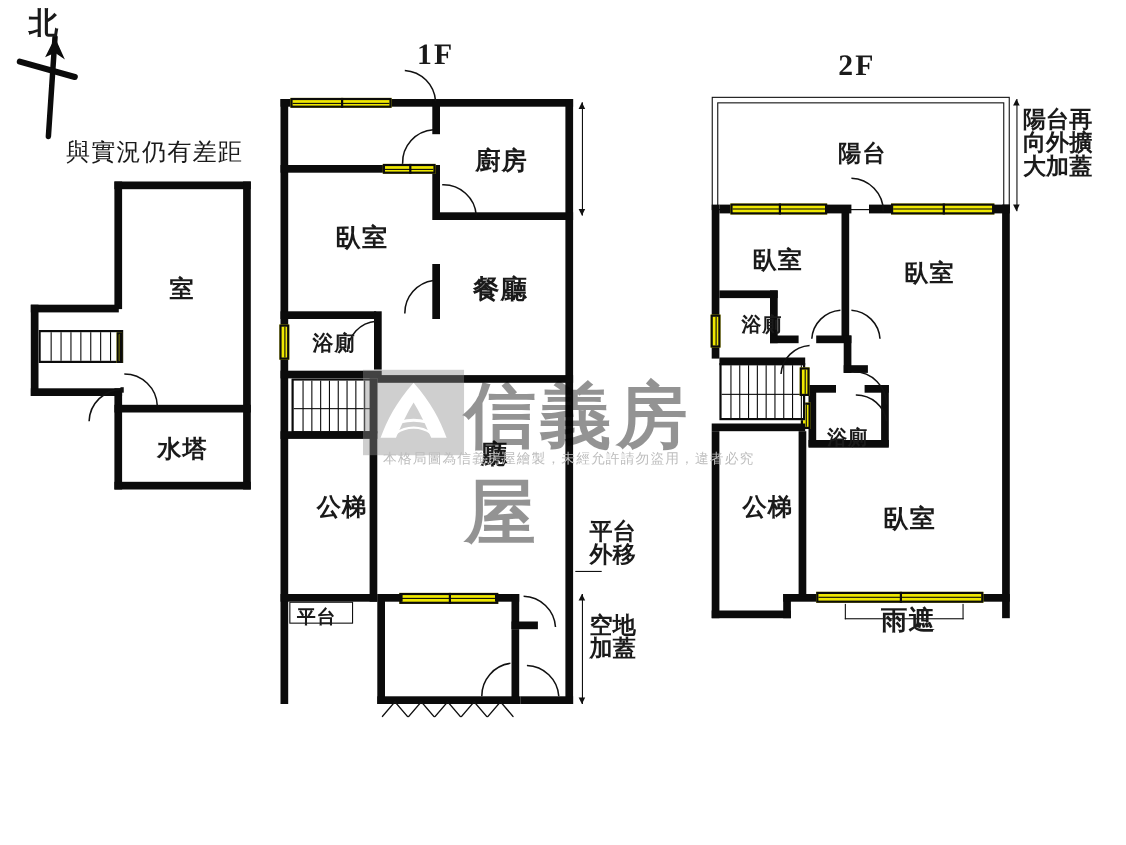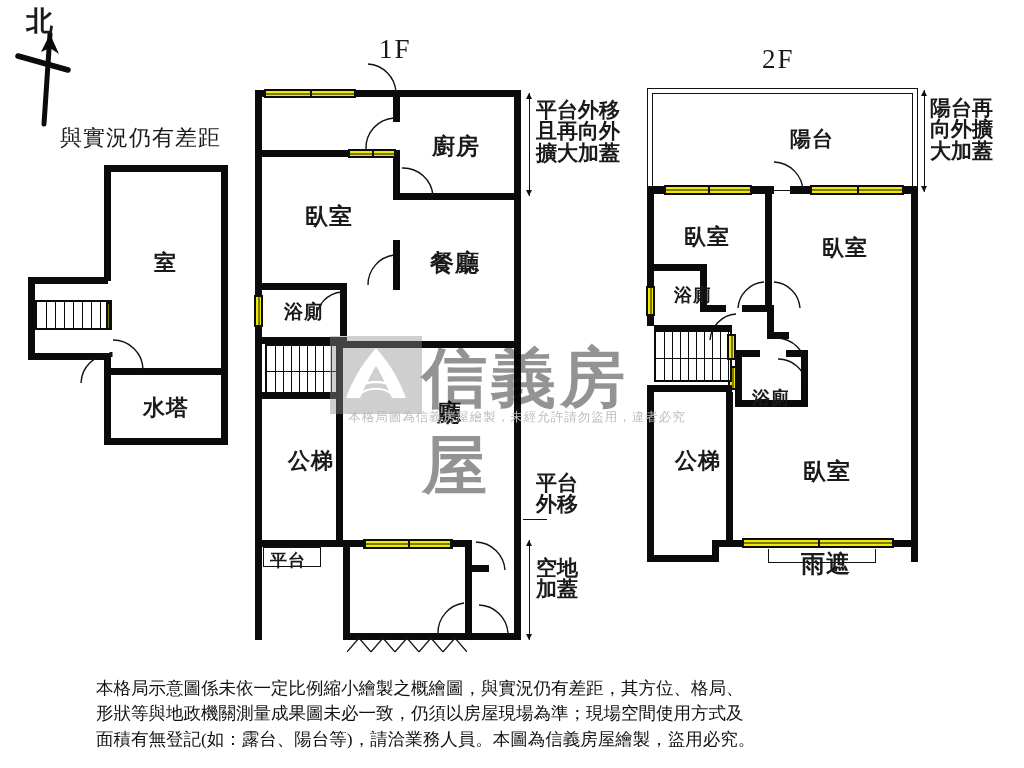--- a/index.html
+++ b/index.html
@@ -21,21 +21,21 @@
   .stairs{position:absolute;border:2px solid #0b0b0b;box-sizing:border-box;background:#fff;}
   .stairs i{position:absolute;top:0;bottom:0;width:1px;background:#0b0b0b;}
   .stairs b{position:absolute;left:0;right:0;height:1px;background:#0b0b0b;}
   .dimline{position:absolute;background:#111;width:1px;}
   .dimline .ar{position:absolute;left:-3px;width:0;height:0;border-left:3.5px solid transparent;border-right:3.5px solid transparent;}
   .dimline .ar.up{top:0;border-bottom:6px solid #111;}
   .dimline .ar.dn{bottom:0;border-top:6px solid #111;}
   .tick{position:absolute;height:1px;background:#111;}
 
   
-  .ftitle{position:absolute;font-size:27px;font-weight:normal;letter-spacing:2px;}
+  .ftitle{position:absolute;font-size:27px;font-weight:bold;letter-spacing:2px;}
 
   
   #compass{position:absolute;left:10px;top:4px;width:90px;height:130px;}
 
   
   #wm{position:absolute;left:330px;top:336px;width:360px;height:78px;opacity:.42;}
   #wm .wtxt{position:absolute;left:92px;top:-2px;font-size:65px;font-weight:bold;color:#000000;
             letter-spacing:4px;font-family:Liberation Sans, sans-serif;}
   #wmsub{position:absolute;left:332px;top:409px;width:370px;text-align:center;font-size:12.5px;
          color:#bdbdbd;letter-spacing:1px;font-family:"Liberation Serif","DejaVu Serif",serif;}
@@ -211,25 +211,20 @@
   <div class="lbl" style="left:430px;top:247px;font-size:24px;">餐廳</div>
   <div class="lbl" style="left:284px;top:299px;font-size:19px;">浴廁</div>
   <div class="lbl" style="left:437px;top:397px;font-size:24px;">廳</div>
   <div class="lbl" style="left:288px;top:448px;font-size:22px;width:24px;line-height:1.15;text-align:center;">公梯</div>
   <div class="lbl" style="left:270px;top:549px;font-size:17px;">平台</div>
 
   <div class="dimline" style="left:529px;top:93px;height:103px;">
     <span class="ar up"></span>
       <span class="ar dn"></span>
   </div>
-  <div class="note" style="left:536px;top:100px;font-size:21px;">
-    <div>平台外移</div>
-    <div>且再向外</div>
-    <div>擴大加蓋</div>
-  </div>
 
   <div class="tick" style="left:523px;top:519px;width:24px;"></div>
   <div class="note" style="left:536px;top:473px;font-size:21px;">
     <div>平台</div>
     <div>外移</div>
   </div>
 
   <div class="dimline" style="left:529px;top:540px;height:100px;">
     <span class="ar up"></span>
       <span class="ar dn"></span>
@@ -323,21 +318,21 @@
     <svg width="34" height="32">
         <path d="M2 0 A30 30 0 0 1 32 30" stroke="#111" stroke-width="1.4" fill="none"></path>
       </svg>
   </div>
   <div class="door" style="left:776px;top:357px;">
     <svg width="32" height="28">
         <path d="M30 26 A28 28 0 0 0 2 2" stroke="#111" stroke-width="1.4" fill="none"></path>
       </svg>
   </div>
 
-  <div class="lbl" style="left:762px;top:125px;font-size:21px;margin-left:28px;">陽台</div>
+  <div class="lbl" style="left:762px;top:125px;font-size:21px;">陽台</div>
   <div class="lbl" style="left:684px;top:222px;font-size:22px;">臥室</div>
   <div class="lbl" style="left:822px;top:233px;font-size:22px;">臥室</div>
   <div class="lbl" style="left:674px;top:283px;font-size:18px;">浴廁</div>
   <div class="lbl" style="left:752px;top:386px;font-size:18px;">浴廁</div>
   <div class="lbl" style="left:675px;top:448px;font-size:22px;width:24px;line-height:1.15;text-align:center;">公梯</div>
   <div class="lbl" style="left:803px;top:456px;font-size:23px;">臥室</div>
   <div class="lbl" style="left:801px;top:548px;font-size:24px;">雨遮</div>
 
   <div class="dimline" style="left:924px;top:90px;height:102px;">
     <span class="ar up"></span>
@@ -353,19 +348,14 @@
     <svg width="92" height="78" viewBox="0 0 92 78" style="position:absolute;left:0;top:0;">
       <rect x="0" y="0" width="92" height="78" fill="#8e8e8e"></rect>
       <path d="M46 12 C30 30 22 46 16 62 L30 62 C36 48 41 38 46 30 C51 38 56 48 62 62 L76 62 C70 46 62 30 46 12 Z" fill="#ffffff"></path>
       <path d="M26 52 C36 44 56 44 66 52" stroke="#ffffff" stroke-width="2.6" fill="none"></path>
       <path d="M30 58 C39 51 53 51 62 58" stroke="#ffffff" stroke-width="2.2" fill="none"></path>
     </svg>
     <div class="wtxt">信義房屋</div>
   </div>
   <div id="wmsub">本格局圖為信義房屋繪製，未經允許請勿盜用，違者必究</div>
 
-  <div id="disc">
-    <div>本格局示意圖係未依一定比例縮小繪製之概繪圖，與實況仍有差距，其方位、格局、</div>
-    <div>形狀等與地政機關測量成果圖未必一致，仍須以房屋現場為準；現場空間使用方式及</div>
-    <div>面積有無登記(如：露台、陽台等)，請洽業務人員。本圖為信義房屋繪製，盜用必究。</div>
-  </div>
 
 </div>
 
 </body></html>

